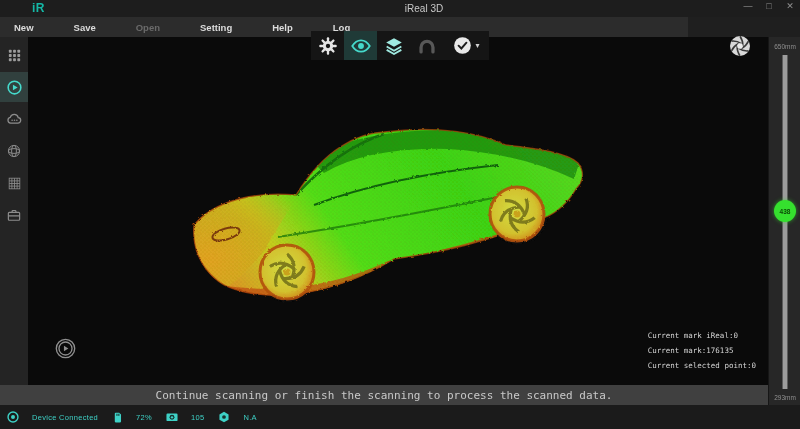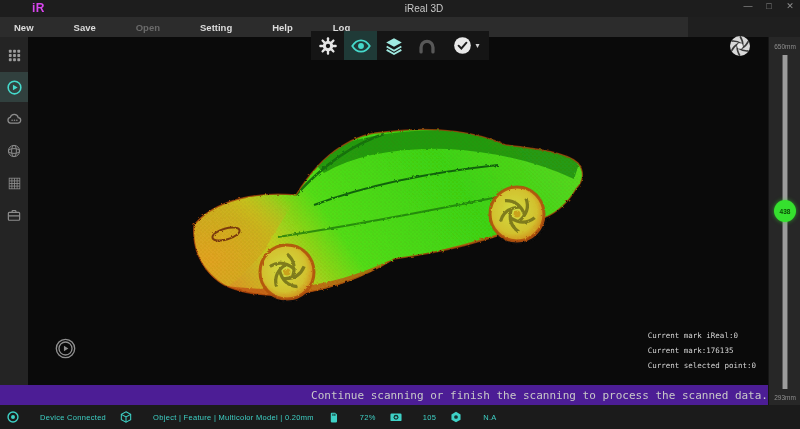--- a/index.html
+++ b/index.html
@@ -3,21 +3,21 @@
 <meta charset="utf-8">
 <style>
   * { margin:0; padding:0; box-sizing:border-box; }
   html,body { background:#000; }
   .app {
     position:relative; width:800px; height:429px; overflow:hidden;
     font-family:"Liberation Sans", sans-serif; background:#1f1f1f; color:#ddd;
   }
   
   .titlebar { position:absolute; left:0; top:0; width:800px; height:17px; background:#1d1d1d; }
-  .logo { position:absolute; left:8px; top:1px; font-size:12px; color:#d946ef; font-weight:bold; letter-spacing:0.5px;padding-left:24px; }
+  .logo { position:absolute; left:8px; top:1px; font-size:12px; color:#14b8a6; font-weight:bold; letter-spacing:0.5px;padding-left:24px; }
   .wintitle { position:absolute; left:0; right:0; top:3px; text-align:center; font-size:10px; color:#c8c8c8;margin-left:48px; }
   .winctrls { position:absolute; right:4px; top:1px; display:flex; gap:9px; }
   .winctrls span { font-size:9px; color:#8f8f8f; width:12px; text-align:center; cursor:default; }
   
   .menubar { position:absolute; left:0; top:17px; width:688px; height:20px; background:#2c2c2c; display:flex; align-items:center; padding-left:2px; gap:16px; }
   .menu-item { font-size:9.5px; font-weight:bold; color:#dcdcdc; padding:3px 12px; cursor:default; }
   .menu-item.disabled { color:#6a6a6a; }
   
   .sidebar { position:absolute; left:0; top:37px; width:28px; height:348px; background:#242424; display:flex; flex-direction:column; padding-top:3px; gap:2px; }
   .side-btn { width:28px; height:30px; display:flex; align-items:center; justify-content:center; }
@@ -33,24 +33,24 @@
   .aperture-btn { position:absolute; right:16px; top:-3px; width:24px; height:24px; z-index:5; }
   .play-btn { position:absolute; left:26px; top:300px; width:23px; height:23px; }
   .stats { position:absolute; right:12px; bottom:12px; text-align:left; font-family:"DejaVu Sans Mono", monospace; font-size:7.5px; line-height:15px; color:#d6d6d6; }
   
   .sliderbar { position:absolute; left:768px; top:37px; width:32px; height:368px; background:#272727; border-left:1px solid #161616; }
   .slider-max { position:absolute; top:6px; left:0; width:32px; text-align:center; font-size:6.5px; color:#8f8f8f; }
   .slider-min { position:absolute; bottom:4px; left:0; width:32px; text-align:center; font-size:6.5px; color:#8f8f8f; }
   .slider-track { position:absolute; left:13px; top:18px; width:6px; height:334px; background:#9c9c9c; border-left:1px solid #5c5c5c; border-right:1px solid #5c5c5c; }
   .slider-handle { position:absolute; left:5px; top:163px; width:22px; height:22px; border-radius:50%; background:#35e02e; display:flex; align-items:center; justify-content:center; font-size:6.5px; font-weight:bold; color:#0c4a08; box-shadow:0 0 4px rgba(53,224,46,.6); }
   
-  .messagebar { position:absolute; left:0; top:385px; width:768px; height:20px; background:#4c1d95; display:flex; align-items:center; justify-content:flex-end; }
+  .messagebar { position:absolute; left:0; top:385px; width:768px; height:20px; background:#404040; display:flex; align-items:center; justify-content:center; }
   .messagebar span { font-family:"DejaVu Sans Mono", monospace; font-size:11px; color:#c9c9c9; }
   .statusbar { position:absolute; left:0; top:405px; width:800px; height:24px; background:#1b1b1b; display:flex; align-items:center; padding-left:6px; gap:13px; }
-  .st-group { display:flex; align-items:center; gap:20px; }
+  .st-group { display:flex; align-items:center; gap:12px; }
   .st-group span { font-size:7.5px; color:#3ed1c6; letter-spacing:.3px; white-space:nowrap; }
   svg { display:block; }
 </style>
 </head>
 <body>
 
 <div class="app">
 
   <div class="titlebar">
     <span class="logo">iR</span>
@@ -283,27 +283,20 @@
 
   <div class="statusbar">
     <div class="st-group">
       <svg width="14" height="14" viewBox="0 0 24 24">
         <circle cx="12" cy="12" r="8.5" fill="none" stroke="#3ed1c6" stroke-width="2.4"></circle>
         <circle cx="12" cy="12" r="3.4" fill="#3ed1c6"></circle>
       </svg>
       <span>Device Connected</span>
     </div>
     <div class="st-group">
-      <svg width="14" height="14" viewBox="0 0 24 24">
-        <path d="M12 3 20 7.5v9L12 21 4 16.5v-9Z" fill="none" stroke="#3ed1c6" stroke-width="1.8"></path>
-        <path d="M4 7.5 12 12l8-4.5M12 12v9" fill="none" stroke="#3ed1c6" stroke-width="1.8"></path>
-      </svg>
-      <span>Object | Feature | Multicolor Model | 0.20mm</span>
-    </div>
-    <div class="st-group">
       <svg width="13" height="13" viewBox="0 0 24 24">
         <path d="M7 4.5a1.5 1.5 0 011.5-1.5H15l3.5 3.5V19.5A1.5 1.5 0 0117 21H8.5A1.5 1.5 0 017 19.5Z" fill="#3ed1c6"></path>
         <rect x="10" y="5" width="2" height="4" fill="#17322f"></rect>
           <rect x="13.5" y="5" width="2" height="4" fill="#17322f"></rect>
       </svg>
       <span>72%</span>
     </div>
     <div class="st-group">
       <svg width="14" height="14" viewBox="0 0 24 24">
         <rect x="2.5" y="6" width="19" height="13" rx="2" fill="#3ed1c6"></rect>

